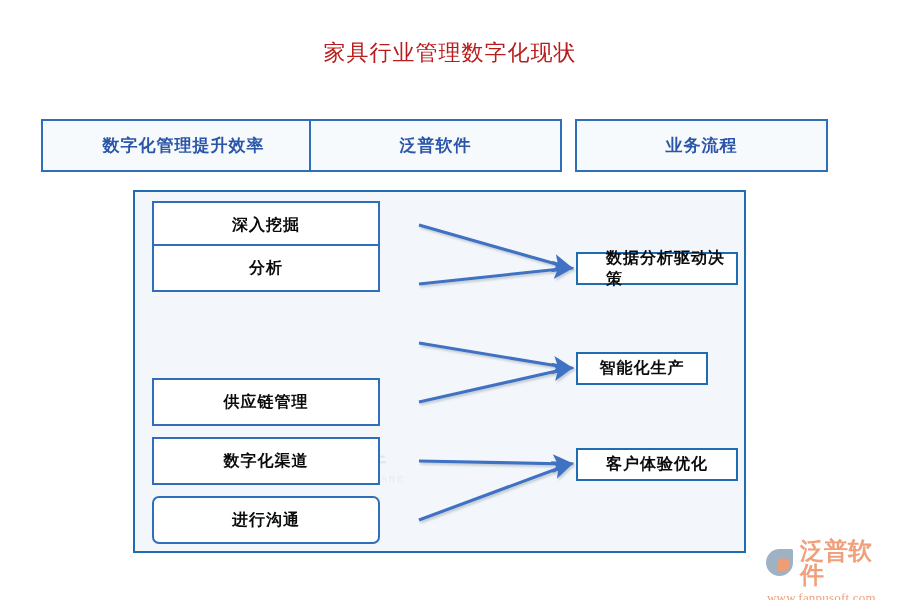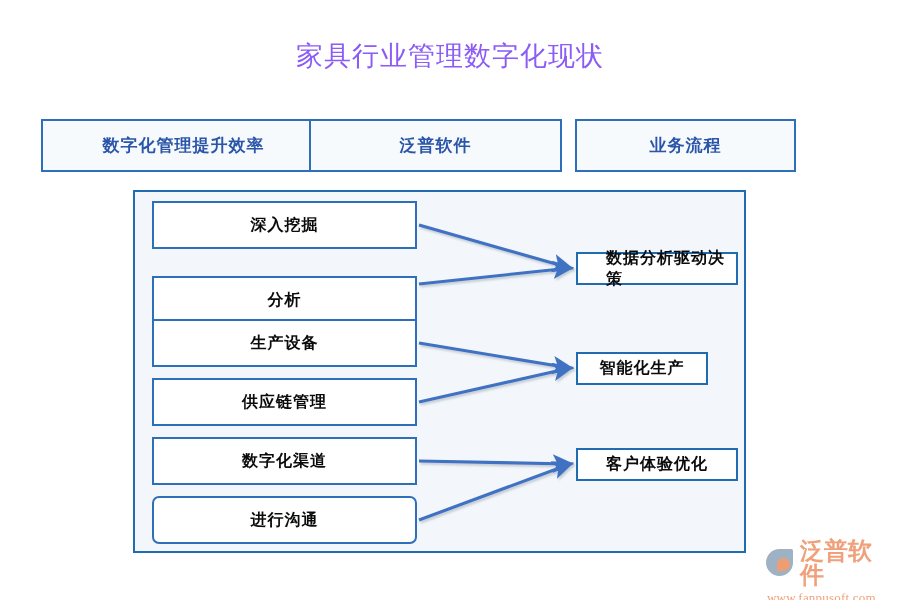--- a/index.html
+++ b/index.html
@@ -19,24 +19,24 @@
     height: 600px;
   }
 
   
   .page-title {
     position: absolute;
     left: 0;
     top: 38px;
     width: 900px;
     text-align: center;
-    font-size: 27px;
+    font-size: 22px;
     font-weight: 400;
     letter-spacing: 1px;
-    color: #8b5cf6;
+    color: #b91c1c;
     font-family: "Liberation Serif", "DejaVu Serif", serif;
   }
 
   
   .top-box {
     position: absolute;
     top: 119px;
     height: 53px;
     box-sizing: border-box;
     border: 2px solid #2e6fba;
@@ -44,21 +44,21 @@
     display: flex;
     align-items: center;
     justify-content: center;
     font-size: 17px;
     font-weight: bold;
     color: #2a55a8;
     letter-spacing: 1px;
   }
   #top-box-1 { left: 41px;  width: 285px; }
   #top-box-2 { left: 309px; width: 253px; }
-  #top-box-3 { left: 575px; width: 221px; }
+  #top-box-3 { left: 575px; width: 253px; }
 
   
   .panel {
     position: absolute;
     left: 133px;
     top: 190px;
     width: 613px;
     height: 363px;
     box-sizing: border-box;
     border: 2px solid #1f6cb0;
@@ -122,35 +122,35 @@
     position: absolute;
     left: 0; top: 0;
     width: 900px; height: 600px;
     pointer-events: none;
   }
 
   
   .src-box {
     position: absolute;
     left: 152px;
-    width: 265px;
+    width: 228px;
     height: 48px;
     box-sizing: border-box;
     border: 2px solid #2e6fba;
     background: #ffffff;
     display: flex;
     align-items: center;
     justify-content: center;
     font-size: 16px;
     font-weight: bold;
     color: #0b0b0b;
     letter-spacing: 1px;
   }
   #src-box-0 { top: 201px; }
-  #src-box-1 { top: 276px; text-align: right; }
+  #src-box-1 { top: 244px; text-align: right; }
   #src-box-2 { top: 319px; }
   #src-box-3 { top: 378px; }
   #src-box-4 { top: 437px; }
   #src-box-5 { top: 496px; border-radius: 7px; }
 
   
   .res-box {
     position: absolute;
     height: 33px;
     box-sizing: border-box;
@@ -265,23 +265,20 @@
       <line x1="419" y1="520" x2="570" y2="464"></line>
     </g>
   </svg>
 
   <div class="src-box" id="src-box-0">
     <span>深入挖掘</span>
   </div>
   <div class="src-box" id="src-box-1">
     <span>分析</span>
   </div>
-  <div class="src-box" id="src-box-2">
-    <span>生产设备</span>
-  </div>
   <div class="src-box" id="src-box-3">
     <span>供应链管理</span>
   </div>
   <div class="src-box" id="src-box-4">
     <span>数字化渠道</span>
   </div>
   <div class="src-box" id="src-box-5">
     <span>进行沟通</span>
   </div>
 

